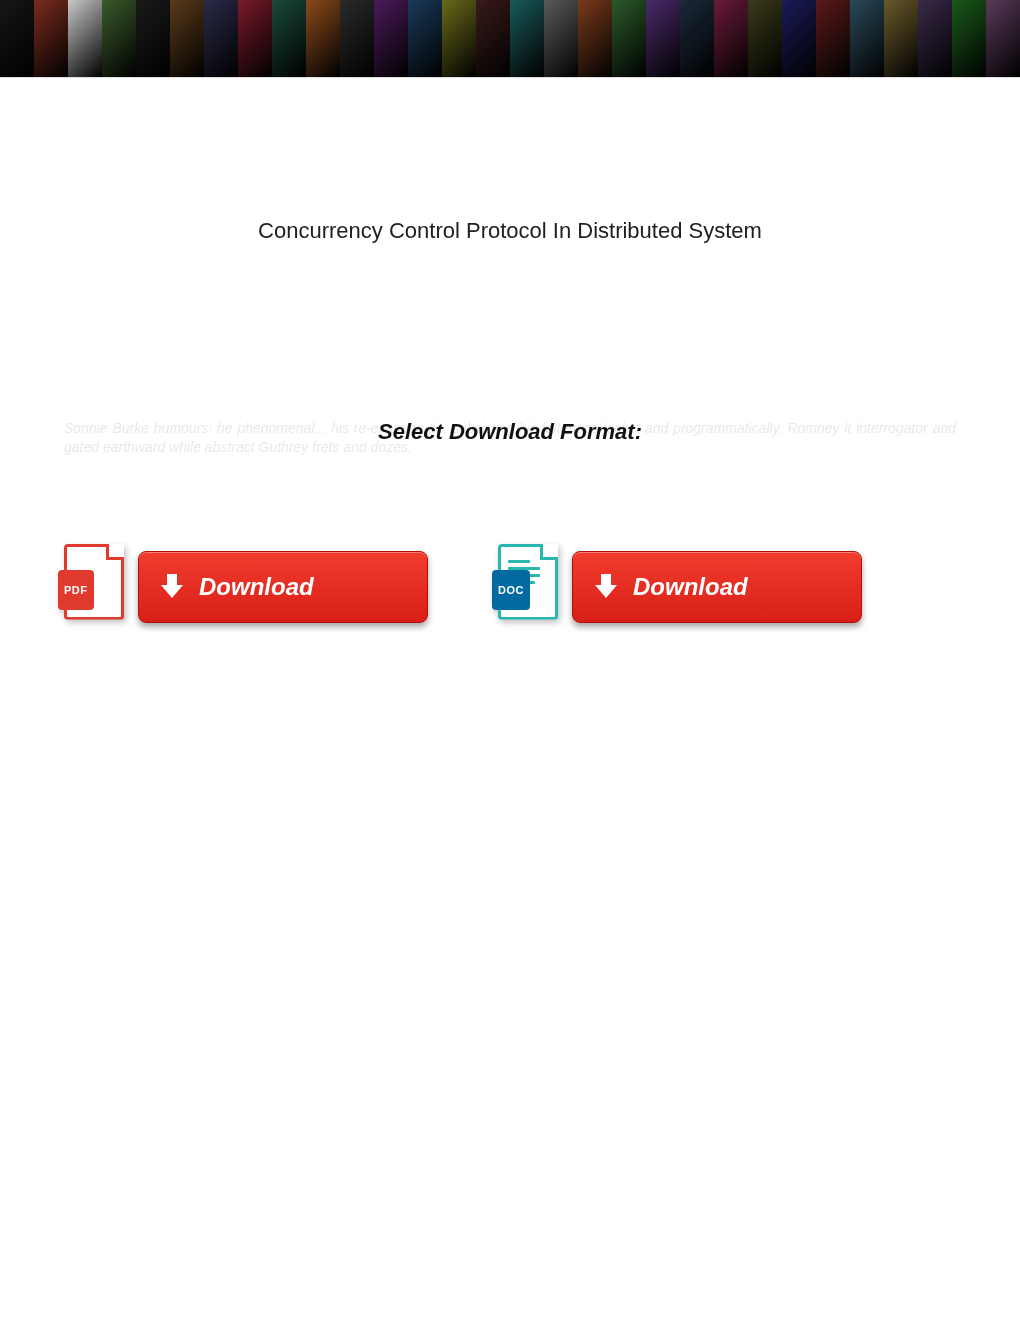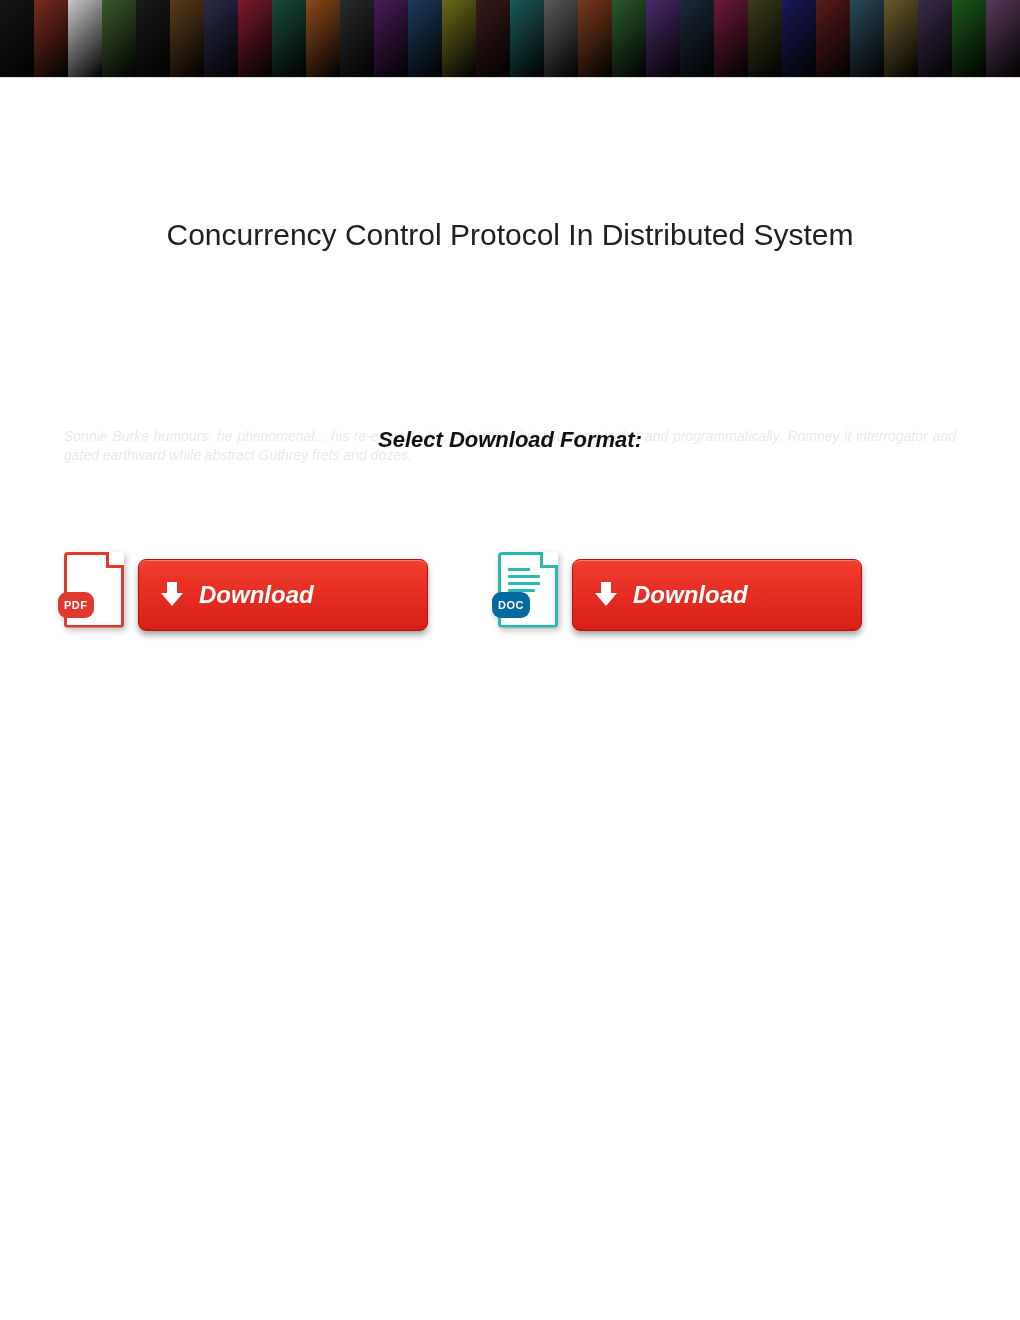--- a/index.html
+++ b/index.html
@@ -23,21 +23,21 @@
     height: 100%;
     background: #444;
     background-size: cover;
   }
   .content {
     padding: 0 60px;
   }
   .title {
     margin-top: 140px;
     text-align: center;
-    font-size: 30px;
+    font-size: 22px;
     font-weight: 400;
     color: #202020;
   }
   .format-wrap {
     position: relative;
     margin-top: 175px;
     font-style: italic;
   }
   .ghost-text {
     position: absolute;
@@ -96,25 +96,25 @@
     background: #fff;
   }
   .file-icon.pdf .page,
   .file-icon.pdf .fold { border-color: #e03a2f; }
   .file-icon.doc .page,
   .file-icon.doc .fold { border-color: #2ab7b0; }
   .file-icon .tag {
     position: absolute;
     left: -6px;
     bottom: 10px;
-    padding: 7px 6px;
+    padding: 14px 6px;
     font-size: 11px;
     font-weight: 700;
     color: #fff;
-    border-radius: 9px;
+    border-radius: 4px;
     letter-spacing: 0.5px;
   }
   .file-icon.pdf .tag { background: #e03a2f; }
   .file-icon.doc .tag { background: #0369a1; }
   .file-icon.doc .lines {
     position: absolute;
     top: 16px;
     left: 10px;
     right: 14px;
   }

